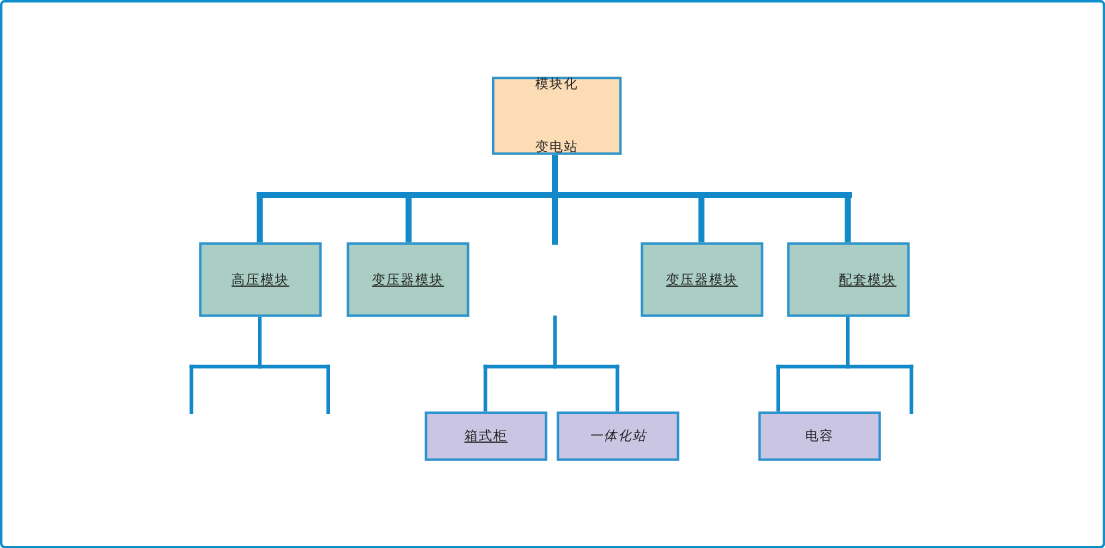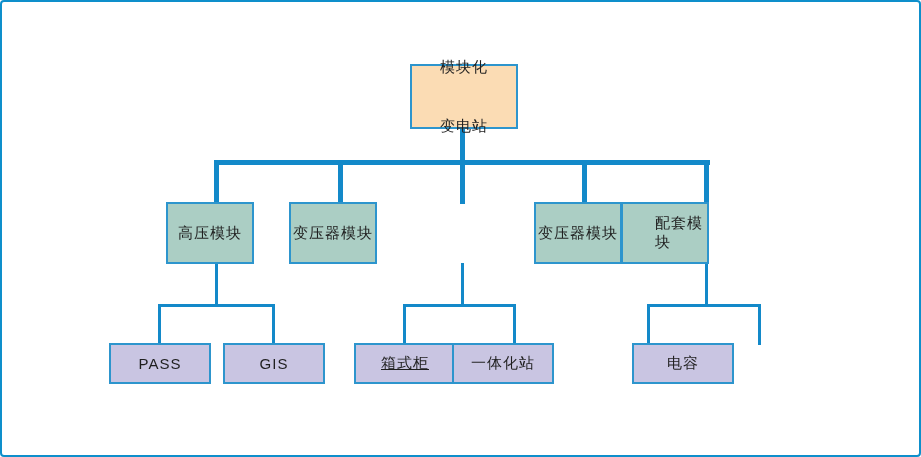--- a/index.html
+++ b/index.html
@@ -26,26 +26,26 @@
   }
   .node{
     position:absolute;
     box-sizing:border-box;
     border:2px solid var(--node-border);
     display:flex;
     flex-direction:column;
     align-items:center;
     justify-content:center;
     text-align:left;
-    font-size:15px;
+    font-size:11px;
     letter-spacing:1px;
     gap:34px;
   }
   .node.root{background:var(--root-fill);left:408px;top:62px;width:108px;height:65px;line-height:1.65;}
-  .node.l2{background:var(--l2-fill);top:200px;width:88px;height:62px;}
+  .node.l2{background:var(--l2-fill);top:200px;width:102px;height:62px;text-decoration:underline;}
   .node.l3{background:var(--l3-fill);top:341px;width:102px;height:41px;}
   .line{position:absolute;background:var(--line);}
   
   .stem-root{left:458px;top:126px;width:5px;height:37px;}
   .bus1{left:212px;top:158px;width:496px;height:5px;}
   .d1a{left:212px;top:158px;width:5px;height:44px;}
   .d1b{left:336px;top:158px;width:5px;height:44px;}
   .d1c{left:458px;top:158px;width:5px;height:44px;}
   .d1d{left:580px;top:158px;width:5px;height:44px;}
   .d1e{left:702px;top:158px;width:5px;height:44px;}
@@ -56,23 +56,23 @@
   .busA{left:156px;top:302px;width:117px;height:3px;}
   .busB{left:401px;top:302px;width:113px;height:3px;}
   .busC{left:645px;top:302px;width:114px;height:3px;}
   .dA1{left:156px;top:302px;width:3px;height:41px;}
   .dA2{left:270px;top:302px;width:3px;height:41px;}
   .dB1{left:401px;top:302px;width:3px;height:41px;}
   .dB2{left:511px;top:302px;width:3px;height:41px;}
   .dC1{left:645px;top:302px;width:3px;height:41px;}
   .dC2{left:756px;top:302px;width:3px;height:41px;}
   
-  .p1{left:164px;} .p2{left:287px;} .p3{left:409px;} .p4{left:532px;} .p5{left:619px;padding-left:32px;}
+  .p1{left:164px;} .p2{left:287px;} .p3{left:409px;} .p4{left:532px;} .p5{left:654px;padding-left:32px;}
   
-  .c1{left:107px;} .c2{left:221px;} .c3{left:352px;text-decoration:underline;} .c4{left:450px;} .c5{left:596px;margin-left:34px;} .c6{left:707px;}
+  .c1{left:107px;} .c2{left:221px;} .c3{left:352px;text-decoration:underline;} .c4{left:462px;font-style:italic;} .c5{left:596px;margin-left:34px;} .c6{left:707px;}
 </style>
 </head>
 <body>
 
 <div class="canvas">
 
   <div class="line stem-root"></div>
   <div class="line bus1"></div>
   <div class="line d1a"></div>
   <div class="line d1b"></div>
@@ -106,26 +106,20 @@
   <div class="node l2 p2">
     <span>变压器模块</span>
   </div>
   <div class="node l2 p4">
     <span>变压器模块</span>
   </div>
   <div class="node l2 p5">
     <span>配套模块</span>
   </div>
 
-  <div class="node l3 c1">
-    <span>PASS</span>
-  </div>
-  <div class="node l3 c2">
-    <span>GIS</span>
-  </div>
   <div class="node l3 c3">
     <span>箱式柜</span>
   </div>
   <div class="node l3 c4">
     <span>一体化站</span>
   </div>
   <div class="node l3 c5">
     <span>电容</span>
   </div>
 

